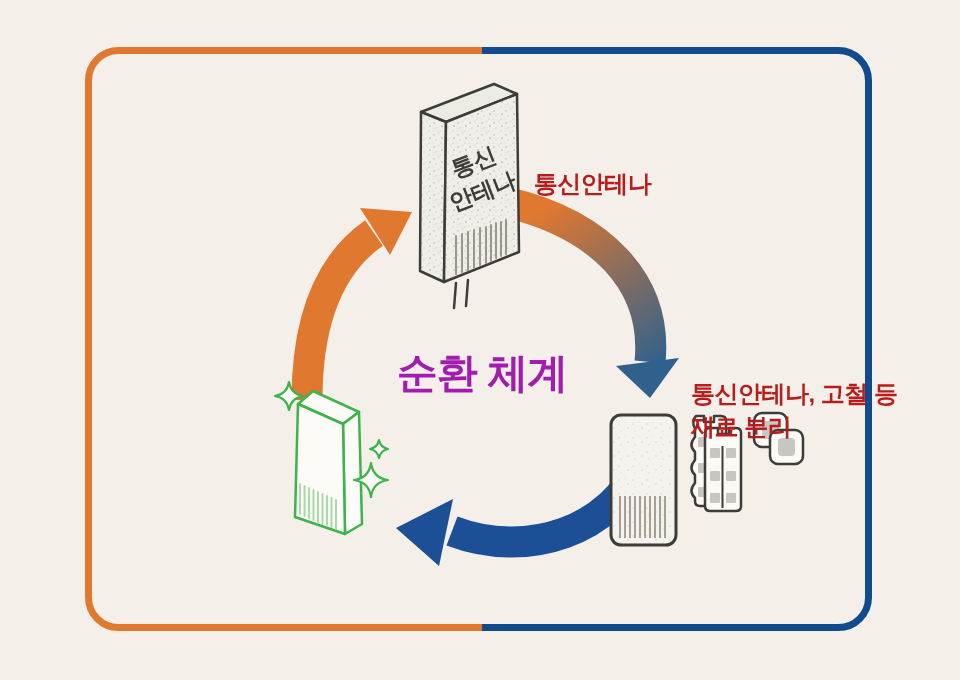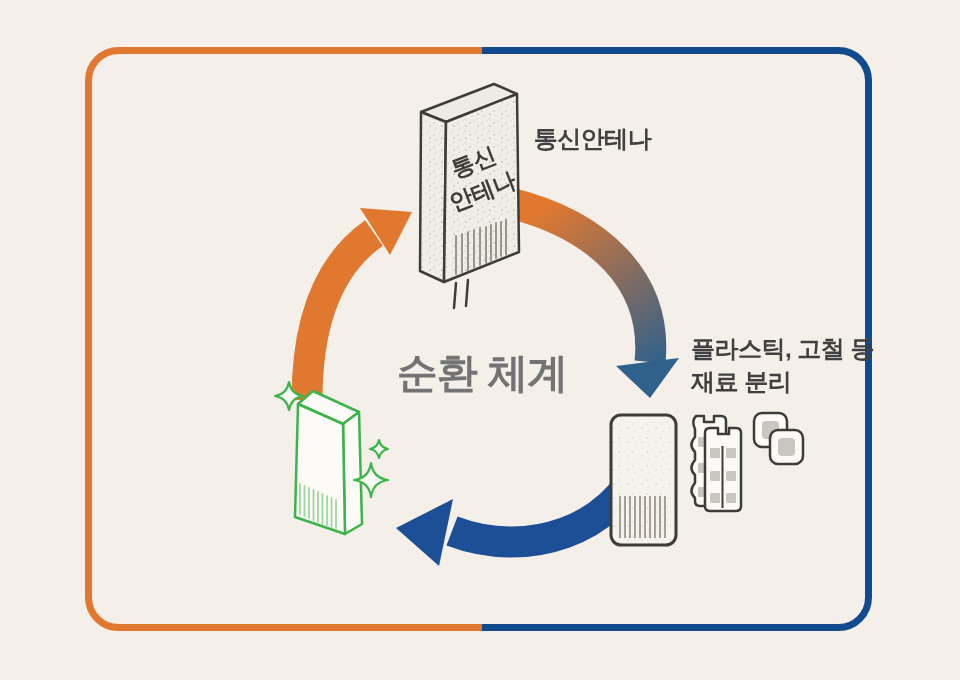--- a/index.html
+++ b/index.html
@@ -6,34 +6,35 @@
   body{
     width:960px;height:680px;
     background:#f4efe8;
     font-family:"Liberation Sans","DejaVu Sans",sans-serif;
     overflow:hidden;
   }
   .canvas{position:relative;width:960px;height:680px;}
   .canvas > svg{position:absolute;left:0;top:0;}
   .label{
     position:absolute;
-    color:#404040;
+    color:#b91c1c;
     font-size:24px;
     line-height:33px;
     font-weight:600;
     letter-spacing:-0.5px;
     white-space:nowrap;
+    margin-top:45px;
   }
   .label-radome{left:505px;top:122px;width:175px;text-align:center;}
   .label-separation{left:691px;top:332px;width:190px;text-align:left;}
   .label-reuse{left:76px;top:426px;width:198px;text-align:right;}
   .cycle-title{
     position:absolute;left:372px;top:346px;width:220px;
     text-align:center;
-    color:#737373;
+    color:#a21caf;
     font-size:41px;
     font-weight:800;
     letter-spacing:-1px;
   }
 </style>
 </head>
 <body>
 
 <div class="canvas">
 
@@ -167,21 +168,21 @@
     <path d="M 379,440 Q 380.5,447.5 388,449 Q 380.5,450.5 379,458 Q 377.5,450.5 370,449 Q 377.5,447.5 379,440 Z"></path>
     <path d="M 371,463 Q 373,478 388,480 Q 373,482 371,497 Q 369,482 354,480 Q 369,478 371,463 Z"></path>
   </g>
 </svg>
 
   <div class="label label-radome">
     <div>통신안테나</div>
   </div>
 
   <div class="label label-separation">
-    <div>플라스틱, 고철 등</div>
+    <div>통신안테나, 고철 등</div>
     <div>재료 분리</div>
   </div>
 
   <div class="label label-reuse">
   </div>
 
   <div class="cycle-title">순환 체계</div>
 </div>
 
 </body></html>

